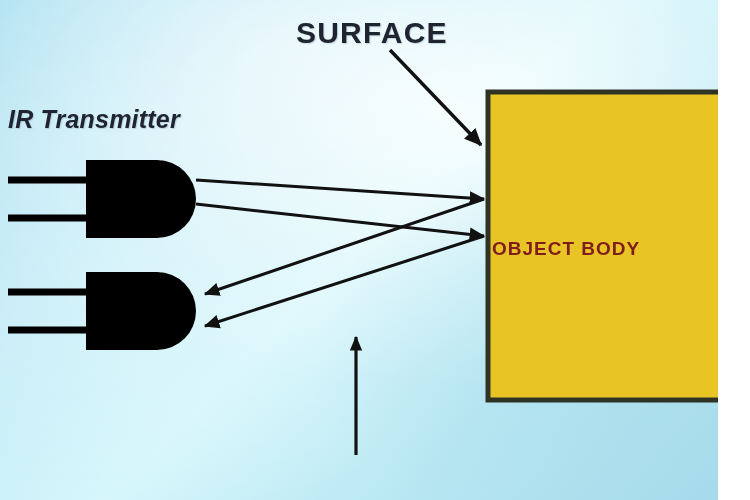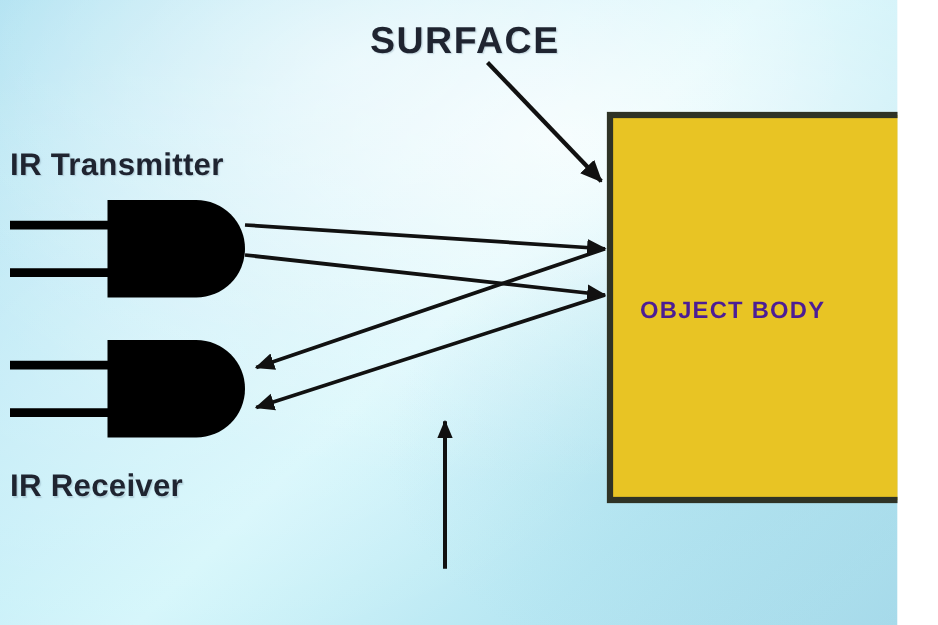--- a/index.html
+++ b/index.html
@@ -42,35 +42,36 @@
     white-space: nowrap;
     text-shadow: 1px 1px 1px rgba(120,150,165,0.35);
     letter-spacing: 0.2px;
   }
   #label-surface {
     left: 296px; top: 16px;
     font-size: 30px;
     letter-spacing: 1.2px;
   }
   #label-ir-transmitter {
-    left: 8px; top: 118px;
+    left: 8px; top: 105px;
     font-size: 25px;
+    font-style: italic;
   }
   #label-ir-receiver {
     left: 8px; top: 375px;
     font-size: 25px;
   }
   #label-rays-reflected {
     left: 194px; top: 455px;
     font-size: 22px;
   }
   #label-object-body {
-    left: 512px; top: 238px;
+    left: 492px; top: 238px;
     font-size: 19px;
-    color: #4c1d95;
+    color: #7f1d1d;
     letter-spacing: 1px;
     text-shadow: none;
   }
 </style>
 </head>
 <body>
 
 <div id="stage">
 
   <div id="bg-base"></div>
@@ -121,18 +122,17 @@
 
     <g>
       <line x1="356" y1="455" x2="356" y2="337" stroke="#111111" stroke-width="3.2" marker-end="url(#arrowFilledSmall)"></line>
     </g>
   </svg>
 
   <div class="lbl" id="label-surface">SURFACE</div>
 
   <div class="lbl" id="label-ir-transmitter">IR Transmitter</div>
 
-  <div class="lbl" id="label-ir-receiver">IR Receiver</div>
 
 
   <div class="lbl" id="label-object-body">OBJECT BODY</div>
 
 </div>
 
 </body></html>

